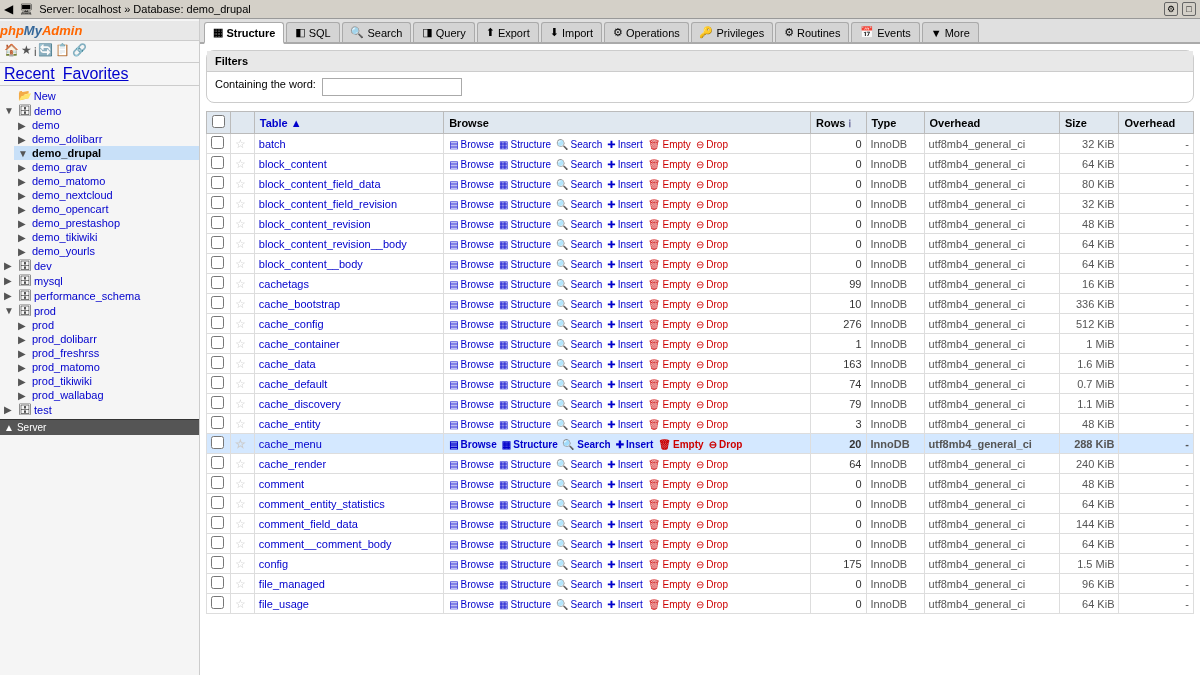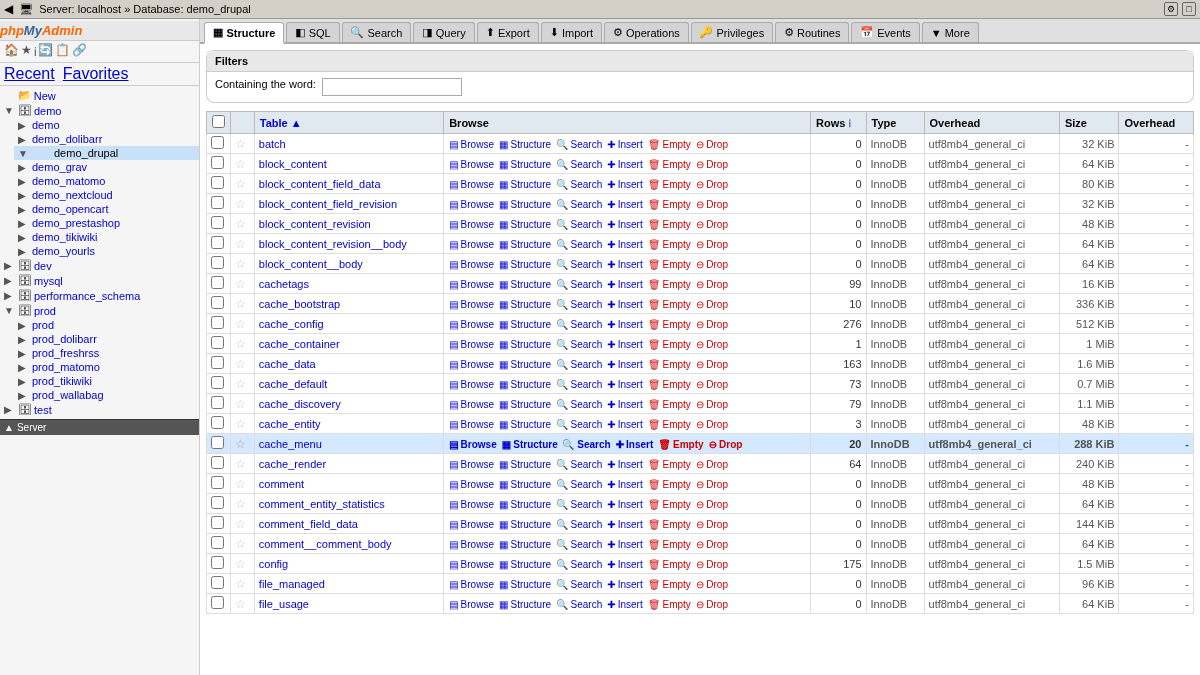--- a/index.html
+++ b/index.html
@@ -21,21 +21,21 @@
     .sidebar-icons { display: flex; gap: 2px; padding: 2px 4px; border-bottom: 1px solid #ccc; flex-wrap: wrap; }
     .sidebar-icon { font-size: 12px; cursor: pointer; color: #555; }
     .sidebar-links { display: flex; gap: 8px; padding: 2px 4px; border-bottom: 1px solid #ccc; font-size: 16px; }
     .sidebar-links span { color: #00c; cursor: pointer; text-decoration: underline; }
     .sidebar-tree { padding: 2px 0; }
     .tree-item { display: flex; align-items: center; gap: 2px; padding: 1px 4px; cursor: pointer; white-space: nowrap; }
     .tree-item.selected { background: #c8e0f8; font-weight: bold; }
     .tree-item .expander { width: 12px; font-size: 10px; color: #555; }
     .tree-item .icon { font-size: 11px; }
     .tree-item .label { color: #00c; font-size: 11px; }
-    .tree-item .label.bold { font-weight: normal; color: #000; margin-left: 22px; }
+    .tree-item .label.bold { font-weight: bold; color: #000; }
     .tree-indent { padding-left: 14px; }
     .sidebar-console { background: #555; color: #fff; padding: 2px 4px; font-size: 10px; cursor: pointer; display: flex; align-items: center; gap: 3px; border-top: 1px solid #333; }
 
     
     #content { flex: 1; display: flex; flex-direction: column; overflow: hidden; }
 
     
     #tab-bar { background: #e0e0e0; border-bottom: 2px solid #aaa; display: flex; flex-wrap: wrap; padding: 3px 4px 0 4px; gap: 2px; }
     .tab { padding: 3px 8px; border: 1px solid #aaa; border-bottom: none; background: #d4d4d4; cursor: pointer; font-size: 11px; border-radius: 3px 3px 0 0; display: flex; align-items: center; gap: 3px; }
     .tab.active { background: #fff; border-bottom: 2px solid #fff; margin-bottom: -2px; font-weight: bold; }
@@ -515,21 +515,21 @@
     <td><span class="star-icon">☆</span></td>
     <td><a class="table-name">cache_default</a></td>
     <td>
       <a class="action-link"><span>▤</span> Browse</a>
       <a class="action-link"><span>▦</span> Structure</a>
       <a class="action-link"><span>🔍</span> Search</a>
       <a class="action-link"><span>✚</span> Insert</a>
       <a class="action-link empty"><span>🗑</span> Empty</a>
       <a class="action-link drop"><span>⊖</span> Drop</a>
     </td>
-    <td class="rows-cell">73</td>
+    <td class="rows-cell">74</td>
     <td class="type-cell">InnoDB</td>
     <td class="collation-cell">utf8mb4_general_ci</td>
     <td class="size-cell">0.7 MiB</td>
     <td class="overhead-cell">-</td>
   </tr>
             <tr>
     <td class="cb"><input type="checkbox" style=""></td>
     <td><span class="star-icon">☆</span></td>
     <td><a class="table-name">cache_discovery</a></td>
     <td>

